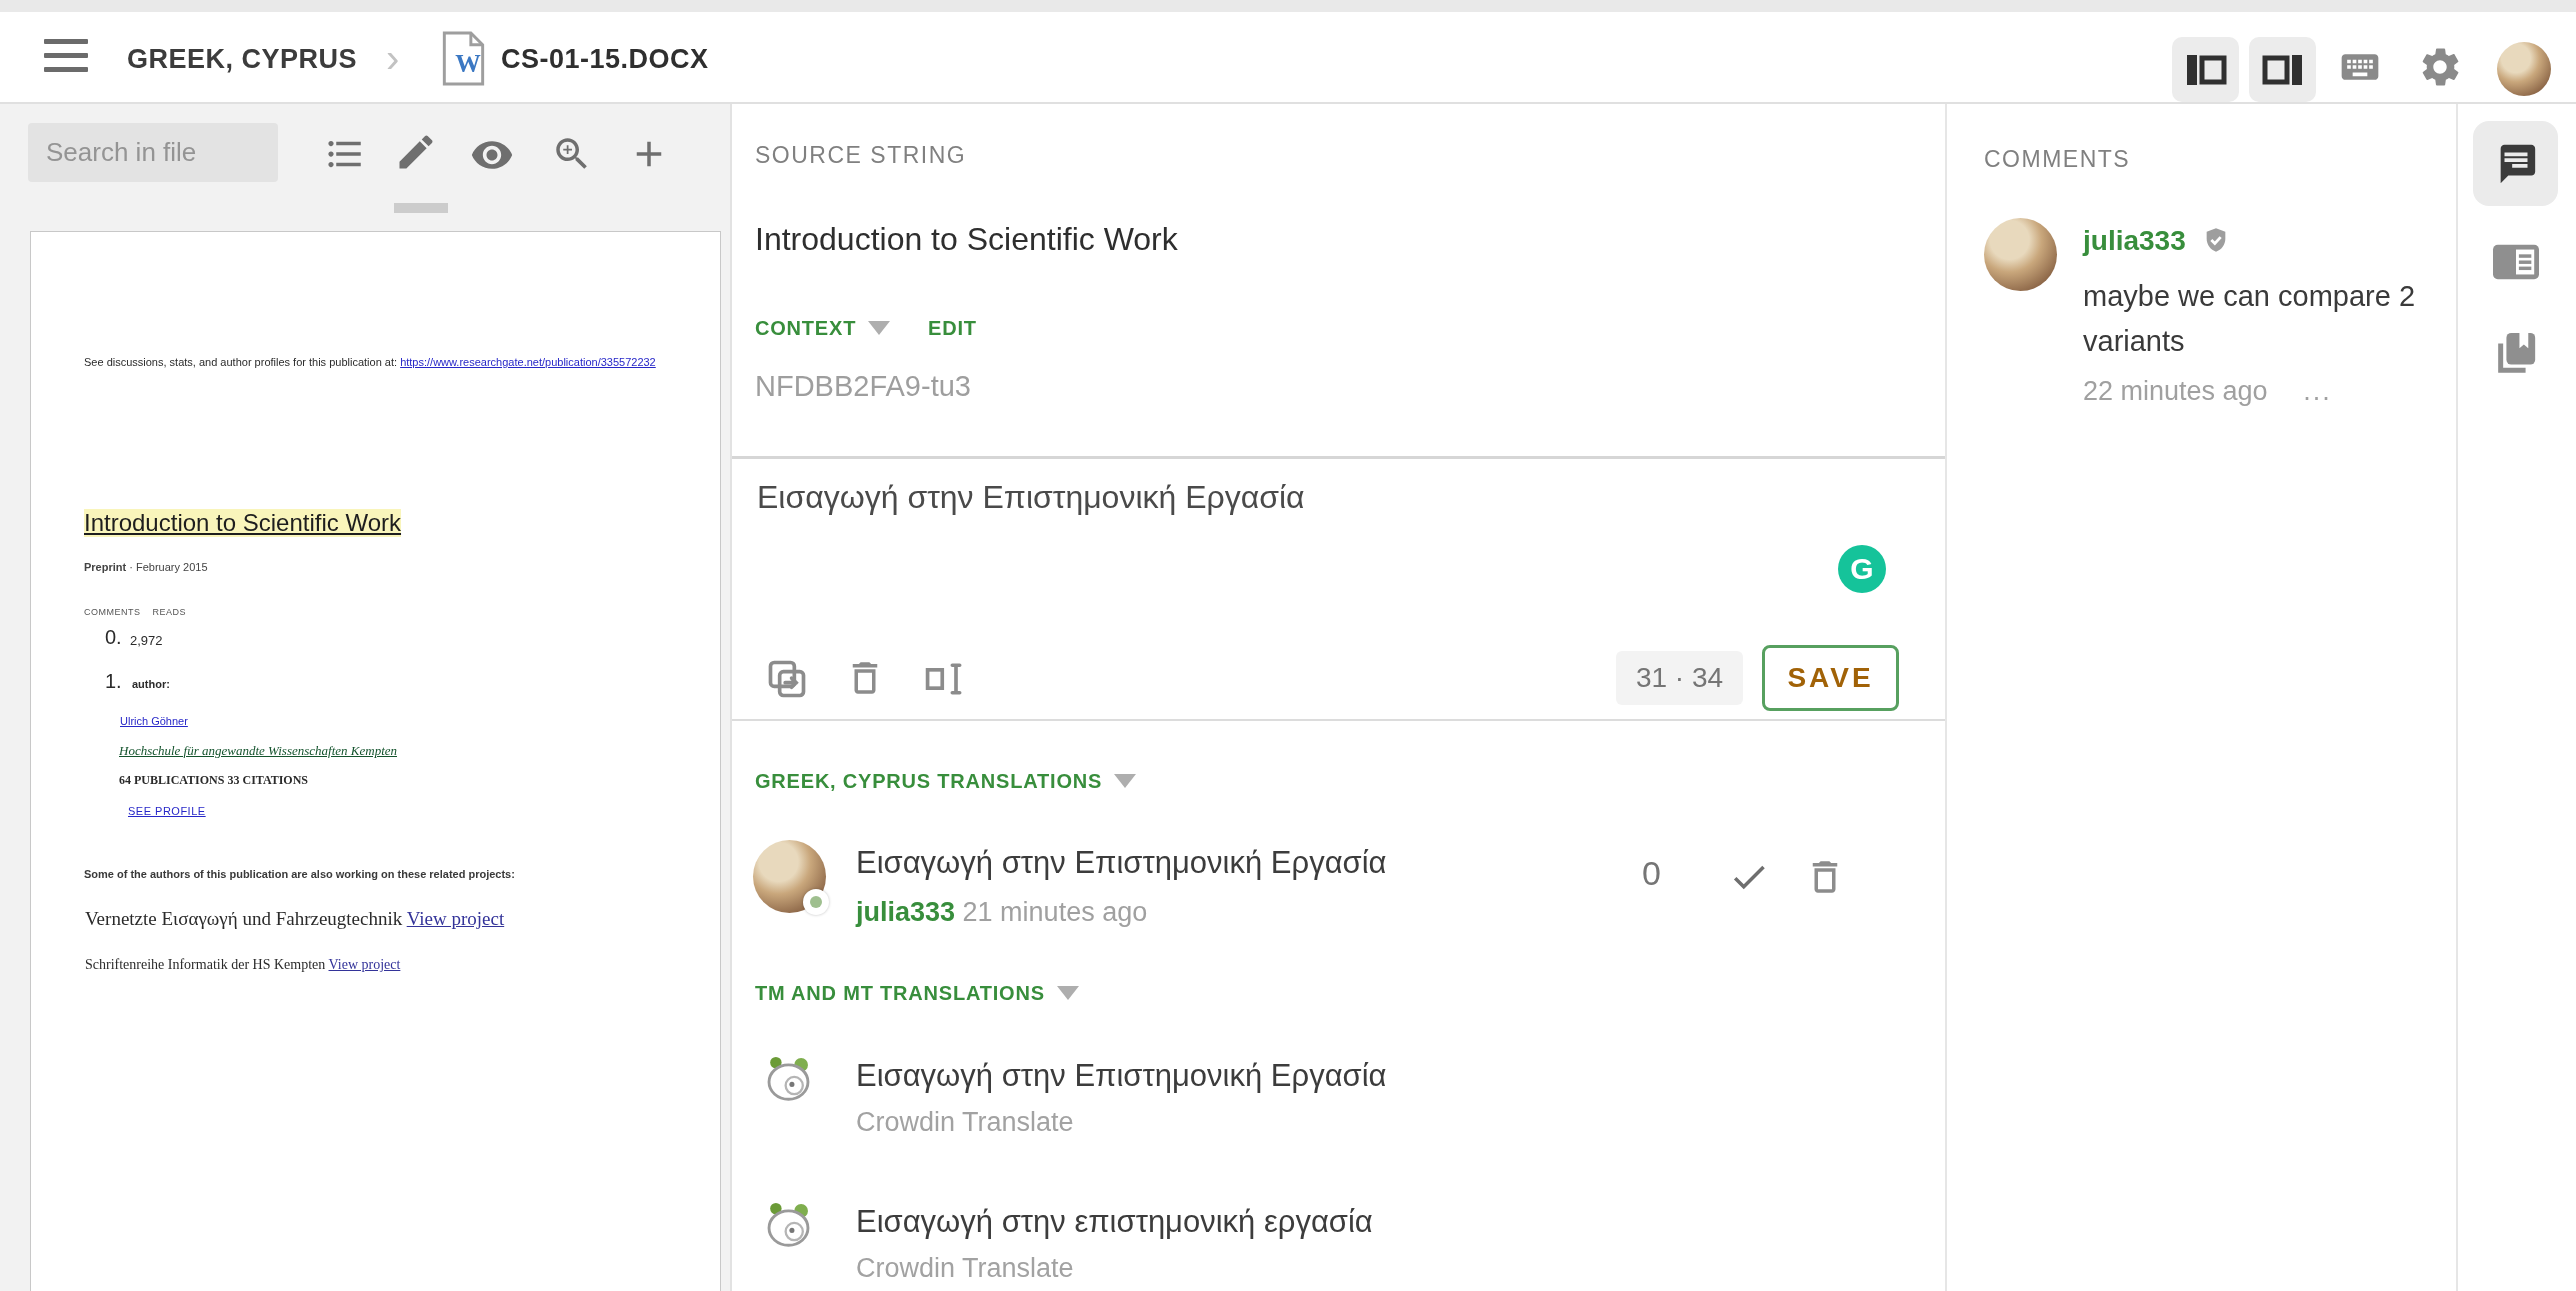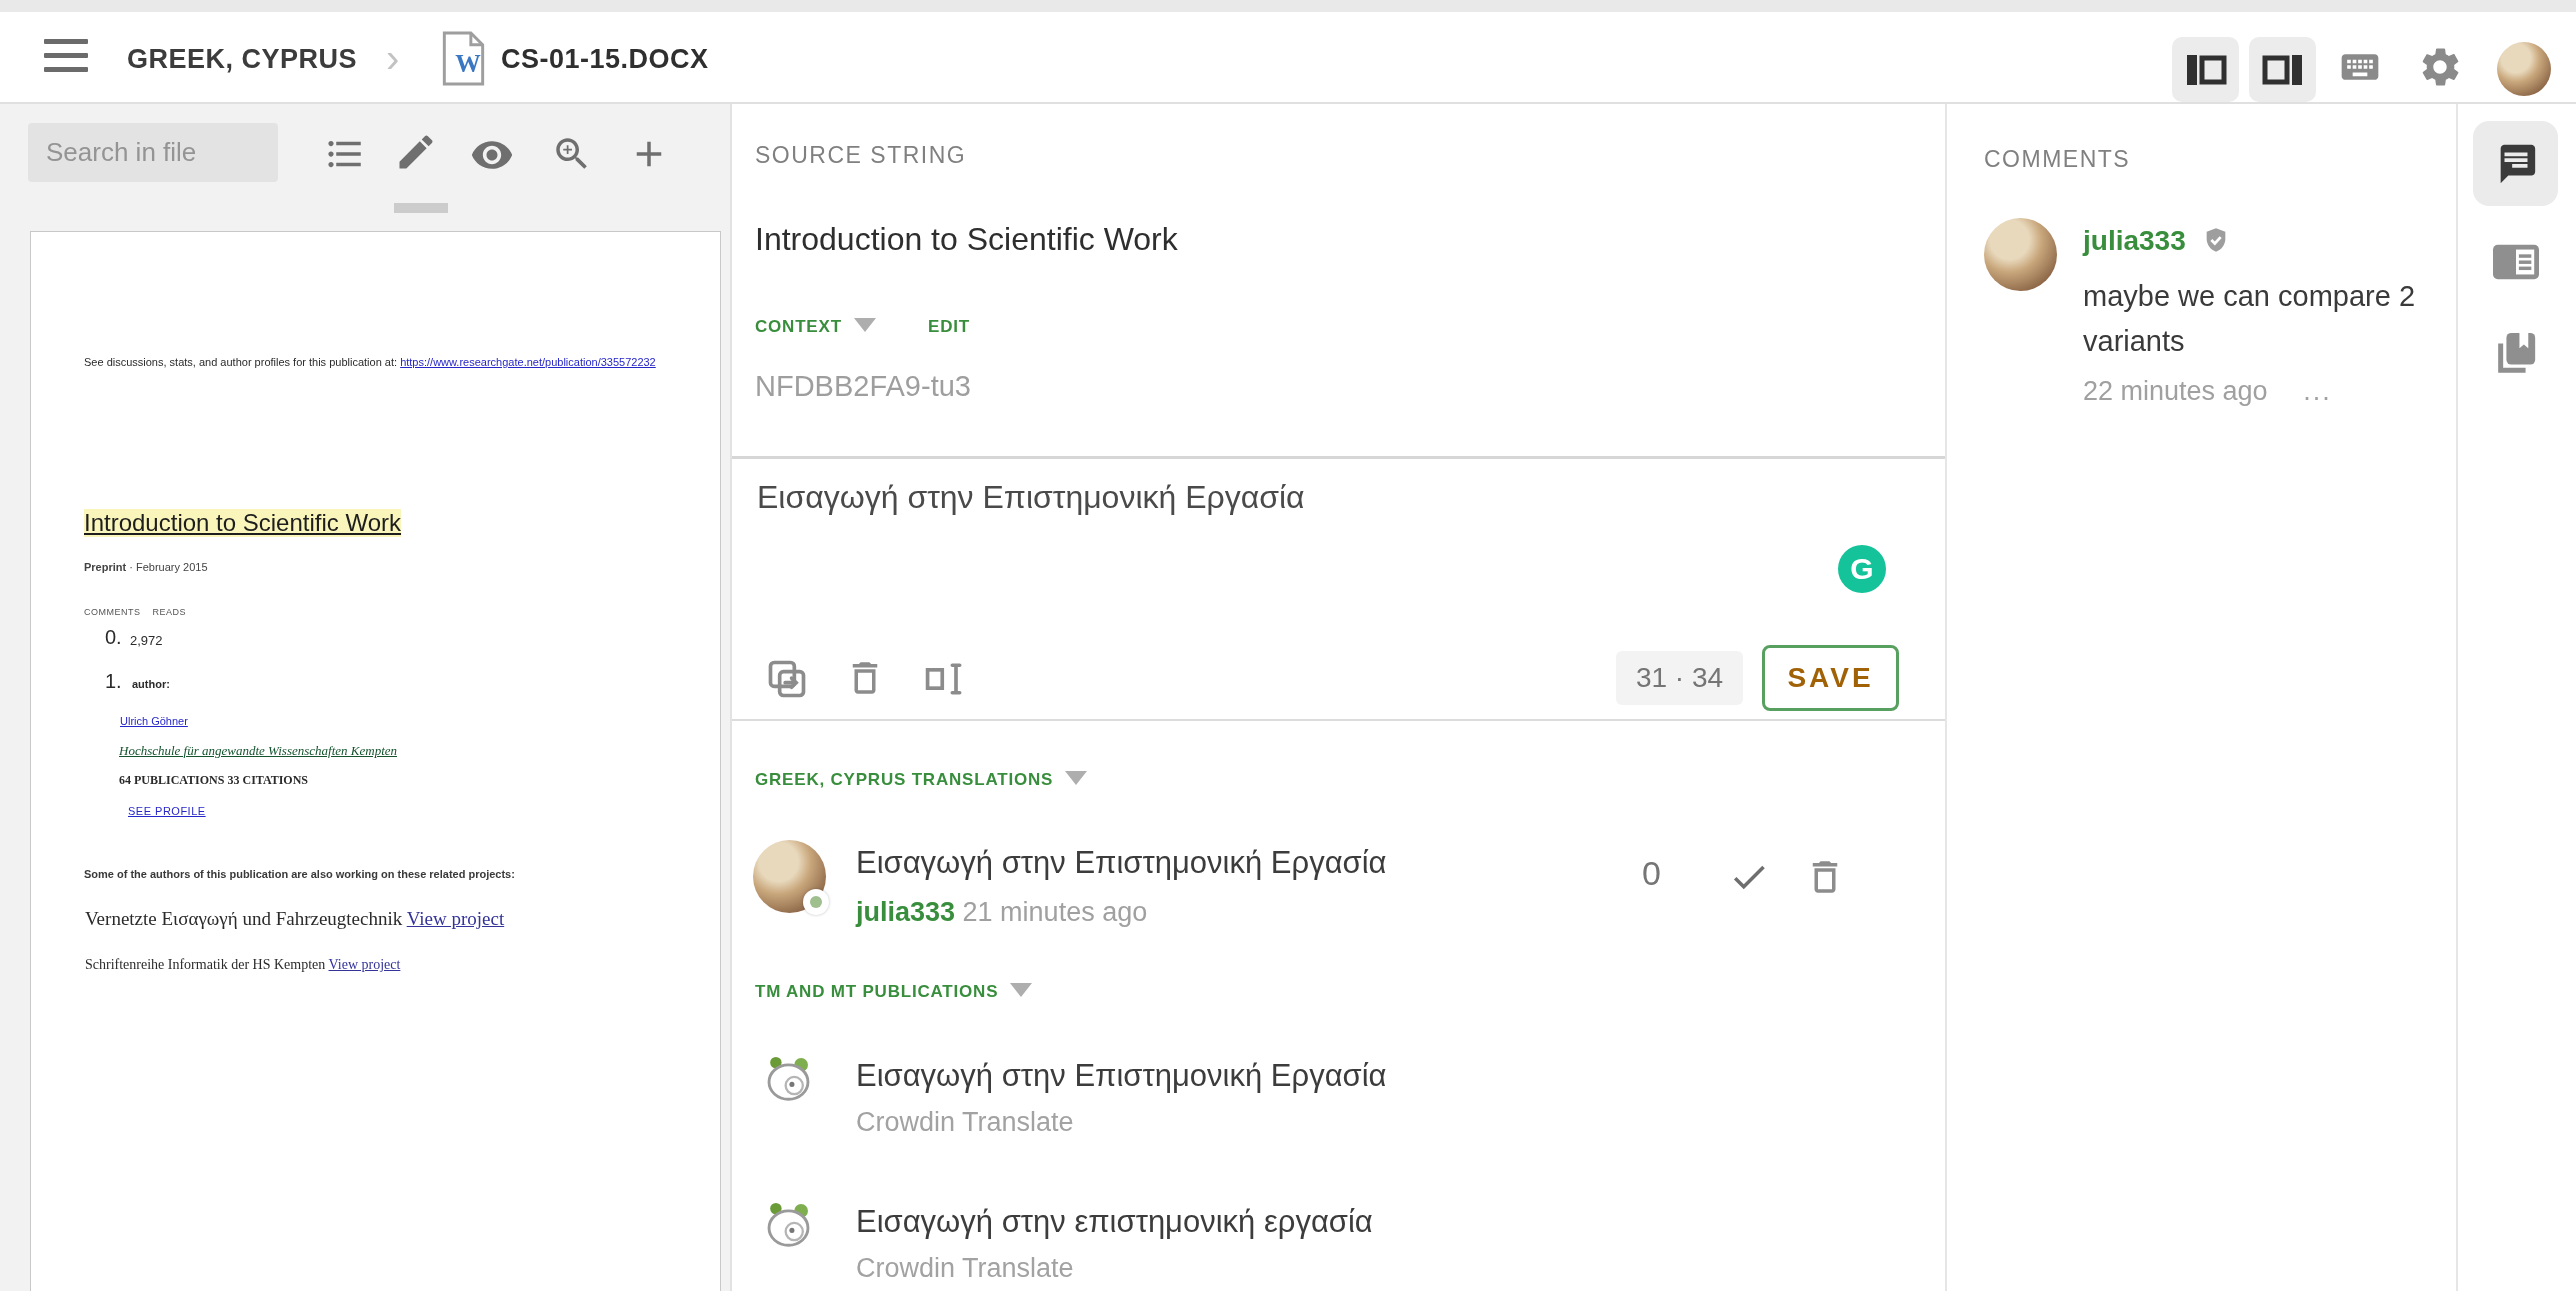--- a/index.html
+++ b/index.html
@@ -37,21 +37,21 @@
 
   #doc-page { left:30px; top:127px; width:691px; height:1169px; background:#fff;
               border:1px solid #c8c8c8; }
   .doc-t { position:absolute; color:#2b2b2b; }
   .doc-link { color:#2727c8; text-decoration:underline; }
   #doc-title { font-size:24px; background:#f9f5bb; text-decoration:underline; color:#1e1e1e; }
   .serif { font-family:"Liberation Serif", serif; }
 
   
   .sec-label { font-size:23px; letter-spacing:1.5px; color:#808080; font-weight:bold; }
-  .green-label { font-size:17px; letter-spacing:0.8px; color:#388e3c; font-weight:bold; }
+  .green-label { font-size:20px; letter-spacing:0.8px; color:#388e3c; font-weight:bold; }
   .tri { display:inline-block; width:0; height:0; border-left:11px solid transparent;
          border-right:11px solid transparent; border-top:14px solid #aeaeae; margin-left:12px; }
   .micon { color:#757575; }
   #source-text { font-size:32px; color:#2e2e2e; }
   #context-value { font-size:29px; color:#9e9e9e; }
   .mid-divider { left:0; width:1213px; height:3px; background:#d6d6d6; }
   #translation-text { font-size:32px; color:#4a4a4a; }
   #grammarly { width:48px; height:48px; border-radius:50%; background:#15c39a; color:#fff;
                display:flex; align-items:center; justify-content:center;
                font-size:30px; font-weight:bold; }
@@ -267,21 +267,21 @@
         </svg>
     </div>
     <div class="abs" style="left:1072px; top:24px; cursor:pointer;">
       <svg width="42" height="42" viewBox="0 0 24 24" fill="#8c8c8c">
           <path d="M16 9v10H8V9h8m-1.5-6h-5l-1 1H5v2h14V4h-3.5l-1-1zM18 7H6v12c0 1.1.9 2 2 2h8c1.1 0 2-.9 2-2V7z"></path>
         </svg>
     </div>
   </div>
 
   <div class="abs" style="left:23px; top:878px; cursor:pointer;">
-    <span class="green-label">TM AND MT PUBLICATIONS</span><span class="tri"></span>
+    <span class="green-label">TM AND MT TRANSLATIONS</span><span class="tri"></span>
   </div>
 
   <div class="abs" style="left:0; top:936px; width:1213px; height:119px; cursor:pointer;">
     <div class="abs" style="left:29px; top:10px;">
       <svg width="55" height="55" viewBox="0 0 48 48">
         <circle cx="13" cy="11" r="5" fill="#6b9b37"></circle>
         <circle cx="35" cy="13" r="6" fill="#7fae4e"></circle>
         <ellipse cx="24" cy="28" rx="17" ry="15" fill="#fff" stroke="#9a9a9a" stroke-width="2.5"></ellipse>
         <circle cx="29" cy="31" r="7.5" fill="#fff" stroke="#b5b5b5" stroke-width="2"></circle>
         <circle cx="27" cy="30" r="2.2" fill="#777"></circle>

